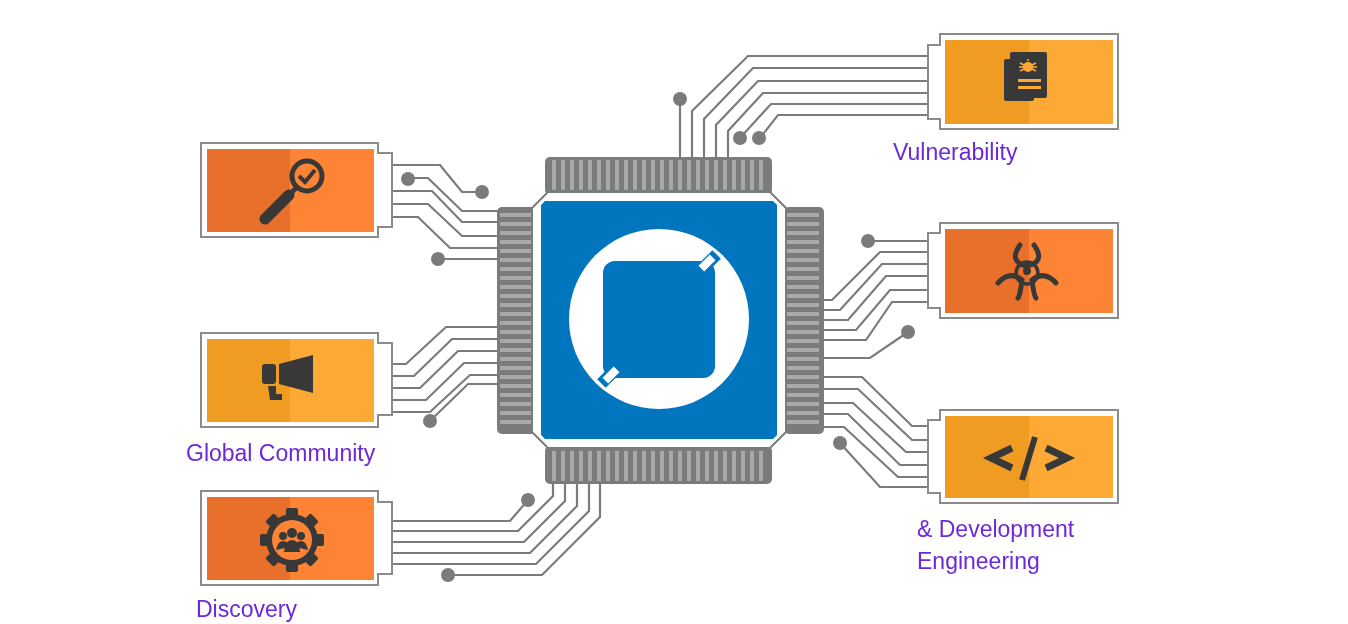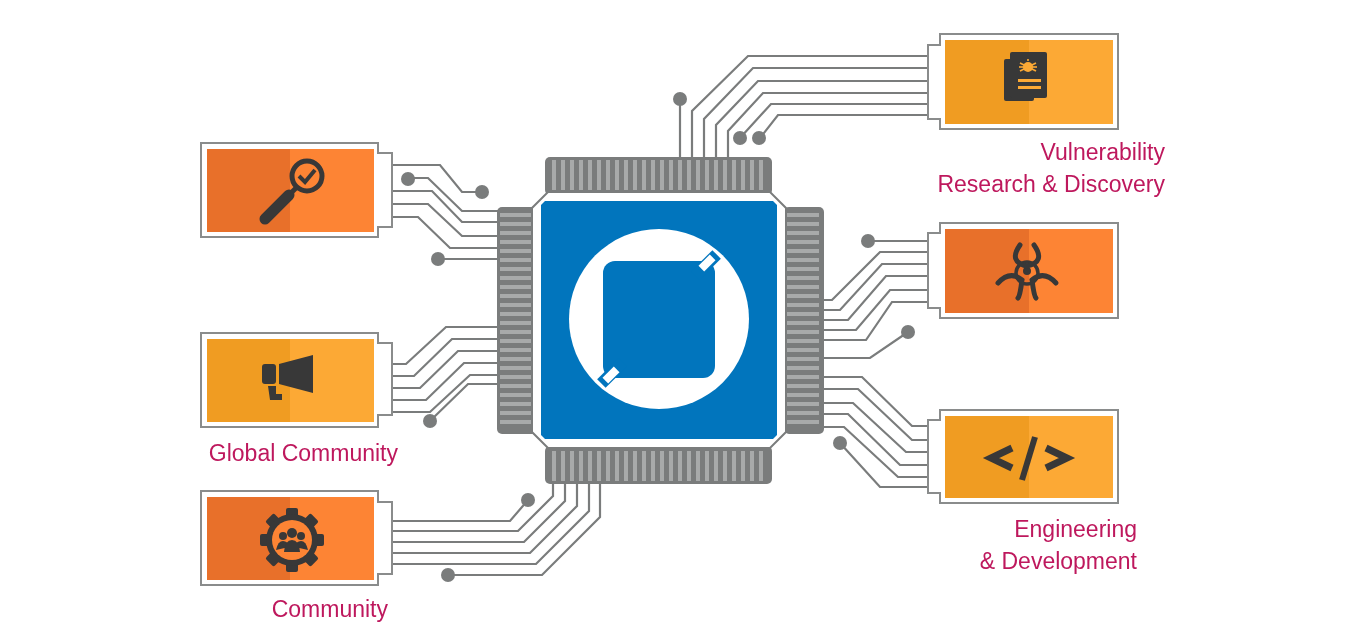--- a/index.html
+++ b/index.html
@@ -1,20 +1,20 @@
 <!DOCTYPE html>
 <html><head>
 <meta charset="utf-8">
 <style>
   html, body { margin: 0; padding: 0; background: #ffffff; }
   body { width: 1348px; height: 624px; position: relative; overflow: hidden;
          font-family: "Liberation Sans", "DejaVu Sans", sans-serif; }
   #stage { position: absolute; left: 0; top: 0; }
-  .label { position: absolute; color: #be185d; font-size: 23px; line-height: 32px;
-           text-align: right; white-space: nowrap; font-family: "Liberation Sans", sans-serif; }
+  .label { position: absolute; color: #6d28d9; font-size: 23px; line-height: 32px;
+           text-align: left; white-space: nowrap; font-family: "Liberation Sans", sans-serif; }
 </style>
 </head>
 <body>
 
 <svg id="stage" width="1348" height="624" viewBox="0 0 1348 624" xmlns="http://www.w3.org/2000/svg">
   <defs>
     <linearGradient id="gOrange" x1="0" x2="1" y1="0" y2="0">
       <stop offset="0.5" stop-color="#e8702a"></stop>
         <stop offset="0.5" stop-color="#fd8434"></stop>
     </linearGradient>
@@ -309,20 +309,19 @@
     <g fill="none" stroke="#383838" stroke-width="7" stroke-linejoin="miter">
       <polyline points="1012,448 991,458 1012,468"></polyline>
       <line x1="1035" y1="437" x2="1022" y2="480" stroke-width="6"></line>
       <polyline points="1046,448 1067,458 1046,468"></polyline>
     </g>
   </g>
 </svg>
 
 <div class="label" style="left:893px; top:136px; width:272px;">
   <div>Vulnerability</div>
-  <div>Research &amp; Discovery</div>
 </div>
 <div class="label" style="left:186px; top:437px; width:212px;">Global Community</div>
-<div class="label" style="left:196px; top:593px; width:192px;">Community</div>
+<div class="label" style="left:196px; top:593px; width:192px;">Discovery</div>
 <div class="label" style="left:917px; top:513px; width:220px;">
+  <div>&amp; Development</div>
   <div>Engineering</div>
-  <div>&amp; Development</div>
 </div>
 
 </body></html>

